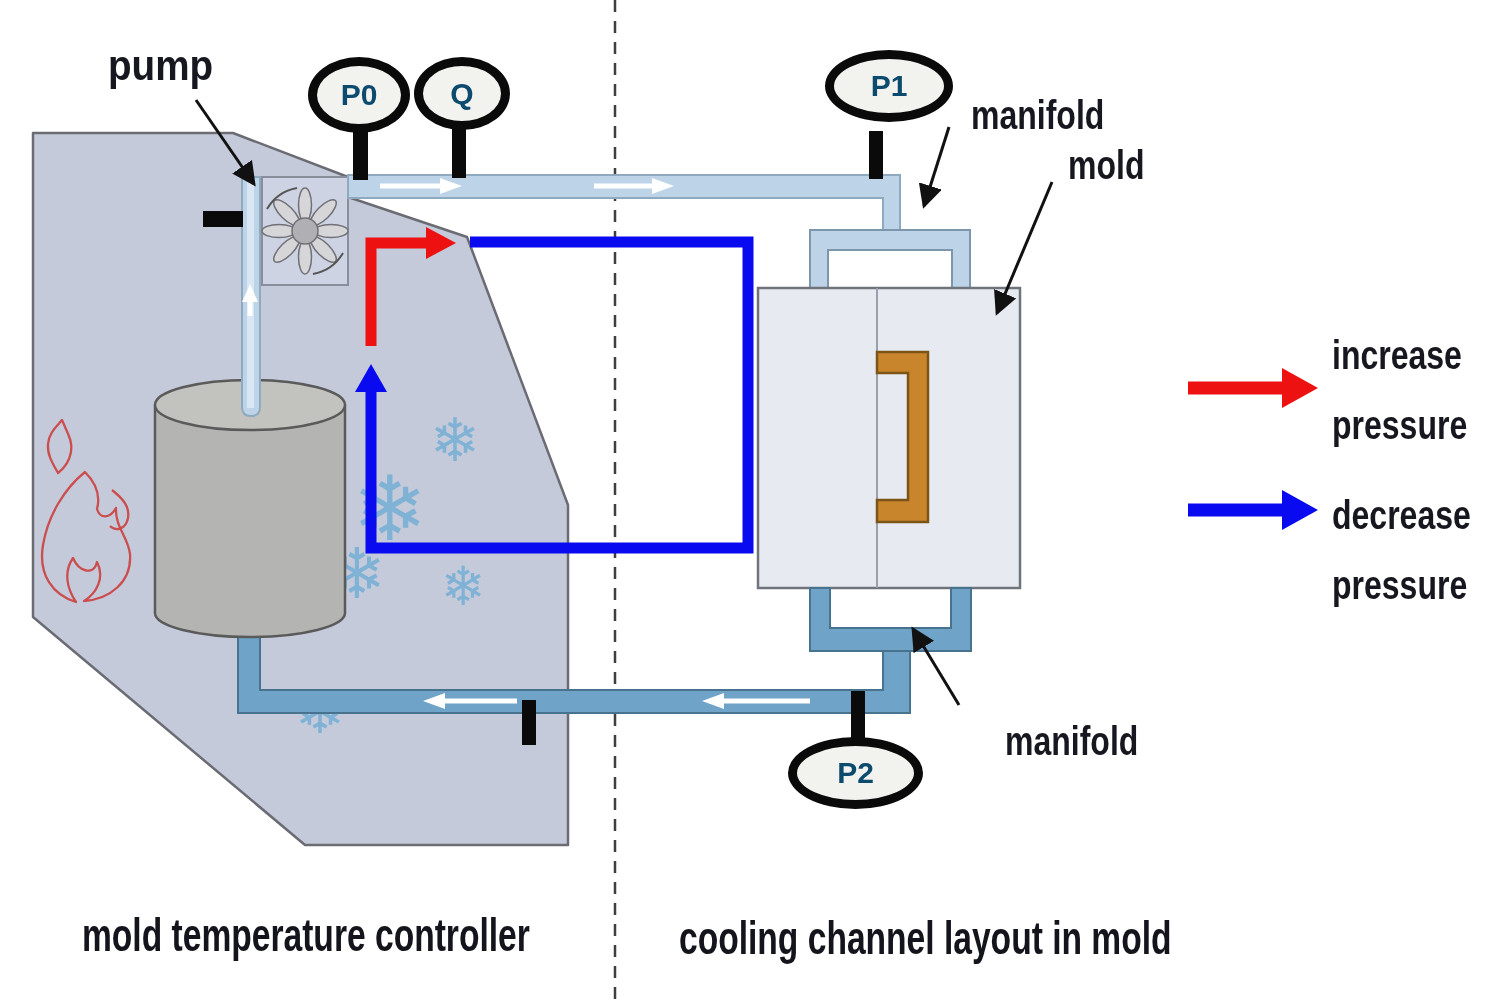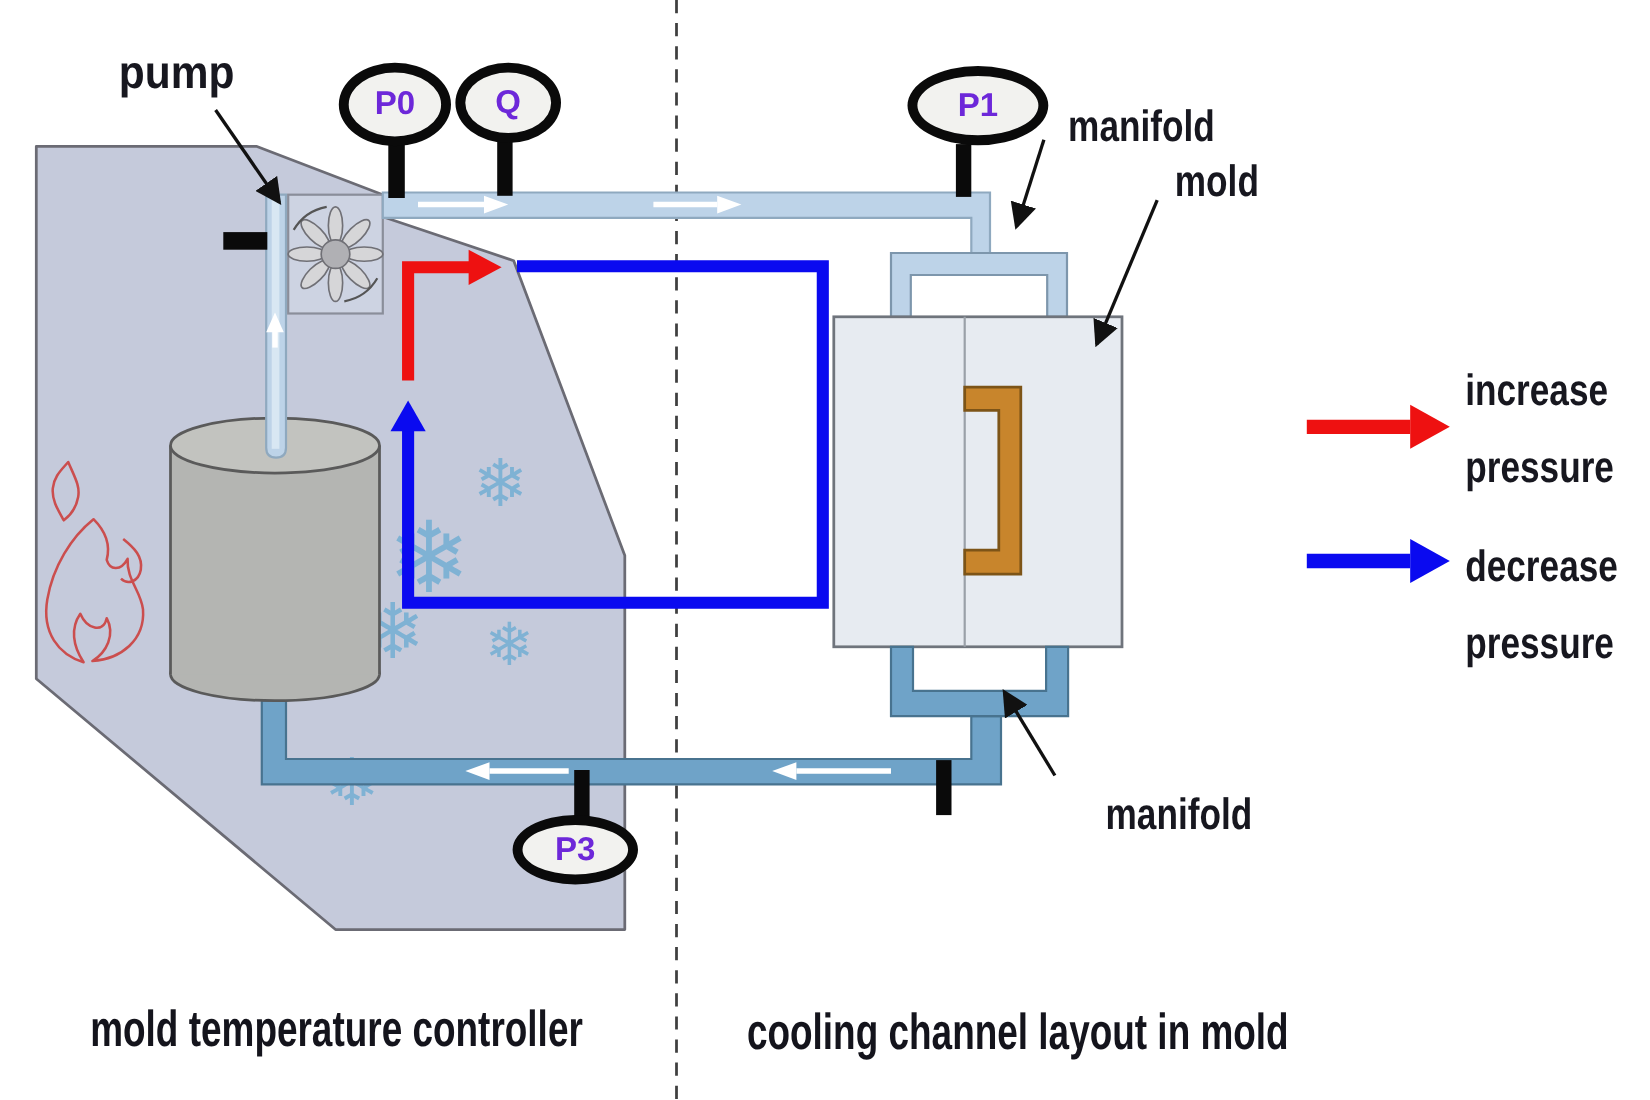--- a/index.html
+++ b/index.html
@@ -1,21 +1,21 @@
 <!DOCTYPE html>
 <html><head>
 <meta charset="utf-8">
 <style>
   html,body{margin:0;padding:0;background:#ffffff;}
   #stage{position:relative;width:1500px;height:1000px;background:#ffffff;overflow:hidden;
          font-family:"Liberation Sans",sans-serif;}
   #diagram-svg{position:absolute;left:0;top:0;}
   .gauge{position:absolute;box-sizing:border-box;border:9px solid #0a0a0a;border-radius:50%;
          background:#f2f2ef;display:flex;align-items:center;justify-content:center;
-         font-weight:bold;font-size:30px;color:#6d28d9;letter-spacing:0px;}
+         font-weight:bold;font-size:30px;color:#0c4a6e;letter-spacing:0px;}
   .stem{position:absolute;background:#0a0a0a;}
   .lbl{position:absolute;font-weight:bold;color:#17171f;font-size:40px;
        transform:scaleX(0.8);transform-origin:0 0;white-space:nowrap;}
   .lbl-pump{font-size:42px;transform:scaleX(0.92);}
   .caption{position:absolute;font-weight:bold;color:#14141c;font-size:46px;
            transform:scaleX(0.73);transform-origin:0 0;white-space:nowrap;}
   .legend-item{position:absolute;font-weight:bold;color:#17171f;font-size:40px;
                line-height:70px;transform:scaleX(0.8);transform-origin:0 0;white-space:nowrap;}
   .snow{font-family:"DejaVu Sans",sans-serif;}
 </style>
@@ -147,25 +147,25 @@
   <div class="stem" style="left:203px;top:211px;width:40px;height:16px;"></div>
   <div class="stem" style="left:522px;top:700px;width:14px;height:45px;"></div>
   <div class="stem" style="left:851px;top:691px;width:14px;height:50px;"></div>
 
   <div class="gauge" style="left:308px;top:57px;width:102px;height:76px;">
       <span>P0</span>
     </div>
   <div class="gauge" style="left:414px;top:57px;width:96px;height:73px;">
       <span>Q</span>
     </div>
-  <div class="gauge" style="left:825px;top:60px;width:128px;height:72px;">
+  <div class="gauge" style="left:825px;top:50px;width:128px;height:72px;">
       <span>P1</span>
     </div>
-  <div class="gauge" style="left:466px;top:741px;width:114px;height:63px;">
-      <span>P3</span>
+  <div class="gauge" style="left:788px;top:737px;width:135px;height:72px;">
+      <span>P2</span>
     </div>
 
   <div class="lbl lbl-pump" style="left:108px;top:42px;">pump</div>
   <div class="lbl" style="left:971px;top:93px;">manifold</div>
   <div class="lbl" style="left:1068px;top:143px;">mold</div>
   <div class="lbl" style="left:1005px;top:719px;">manifold</div>
 
   <div class="legend-item" style="left:1332px;top:320px;">
     <div>increase</div>
     <div>pressure</div>

